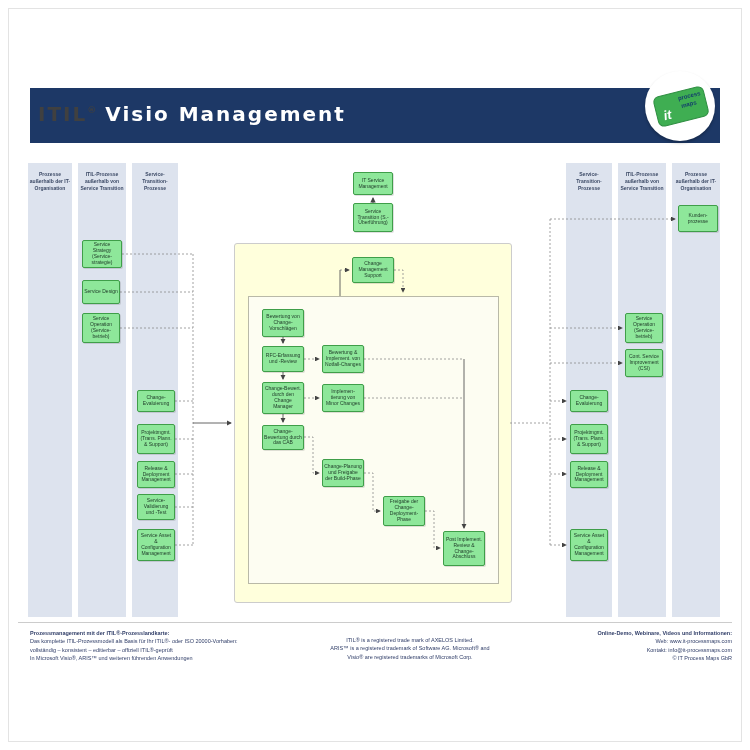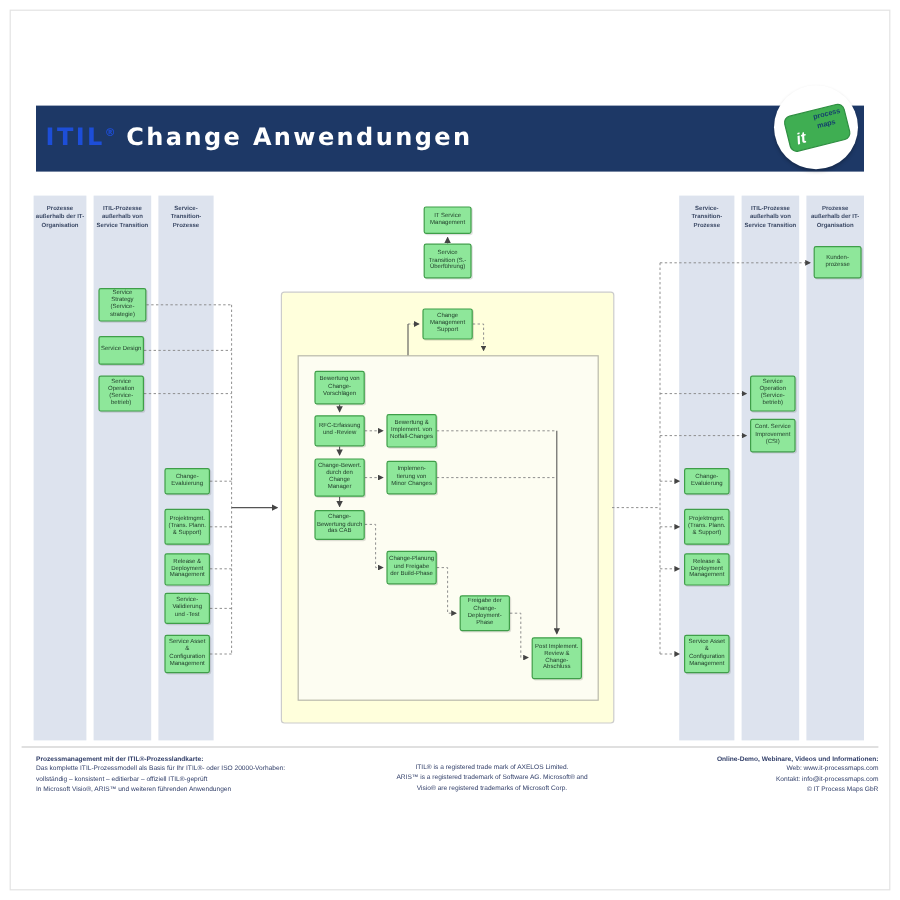--- a/index.html
+++ b/index.html
@@ -1,21 +1,21 @@
 <!DOCTYPE html>
 <html><head>
 <meta charset="utf-8">
 <style>
   html,body{margin:0;padding:0}
   body{width:750px;height:750px;background:#fff;position:relative;font-family:"Liberation Sans",sans-serif;overflow:hidden}
   .page-frame{position:absolute;left:8px;top:8px;width:732px;height:732px;border:1px solid #e3e3e3}
   
   .header-bar{position:absolute;left:30px;top:88px;width:690px;height:55px;background:#1d3866}
   .title{position:absolute;left:38px;top:102px;font-family:"DejaVu Sans",sans-serif;font-size:20px;font-weight:bold;letter-spacing:2px;color:#fff;white-space:nowrap}
-  .title .itil{color:#1d4ed8}
+  .title .itil{color:#404040}
   .title .reg{font-size:9px;vertical-align:super;letter-spacing:0}
   .badge{position:absolute;left:645px;top:71px;width:70px;height:70px;border-radius:50%;background:#fff;box-shadow:0 2px 3px rgba(0,0,0,.25)}
   .logo-rect{position:absolute;left:10px;top:20px;width:50px;height:29px;background:#3fae52;border:1px solid #2f8e42;border-radius:6px;transform:rotate(-14deg)}
   .logo-it{position:absolute;left:6px;bottom:2px;color:#fff;font-weight:bold;font-style:italic;font-size:13px}
   .logo-process{position:absolute;right:3px;top:3px;color:#14406b;font-size:6px;font-weight:bold}
   .logo-maps{position:absolute;right:9px;top:11px;color:#14406b;font-size:6px;font-weight:bold}
   
   .lane{position:absolute;top:163px;height:454px;background:#dde3ee}
   .lane-h{padding:8px 1px 0 1px;font-size:5px;font-weight:bold;color:#3c4a66;text-align:center;line-height:1.35}
   
@@ -31,21 +31,21 @@
   .f-mid{left:290px;top:636px;width:240px;text-align:center}
   .f-right{right:18px;top:629px;text-align:right}
   .fb{font-weight:bold}
 </style>
 </head>
 <body>
 
 <div class="page-frame"></div>
 
 <div class="header-bar"></div>
-<div class="title"><span class="itil">ITIL</span><span class="itil reg">®</span> <span>Change Anwendungen</span></div>
+<div class="title"><span class="itil">ITIL</span><span class="itil reg">®</span> <span>Visio Management</span></div>
 <div class="badge">
   <div class="logo-rect">
     <span class="logo-it">it</span>
     <span class="logo-process">process</span>
     <span class="logo-maps">maps</span>
   </div>
 </div>
 
 <div class="lane" style="left:28px;width:44px">
     <div class="lane-h">Prozesse außerhalb der IT-Organisation</div>

